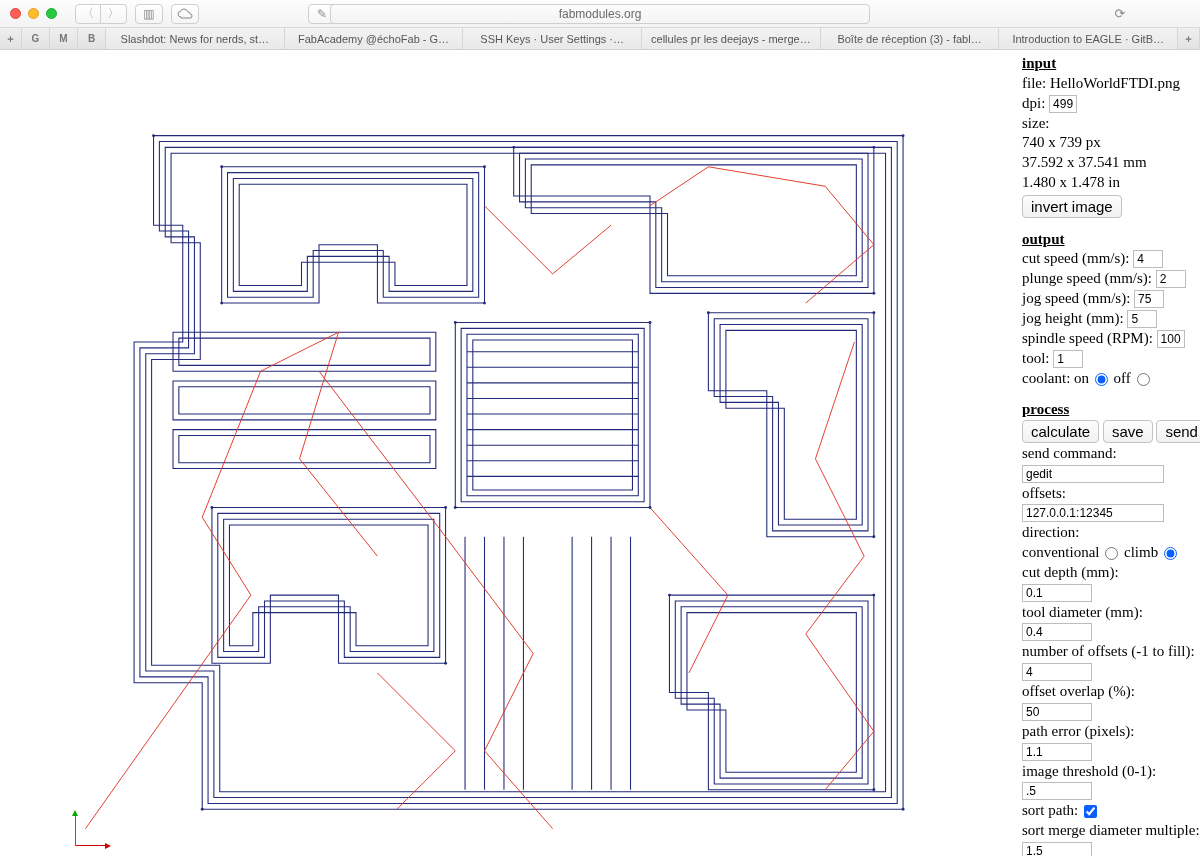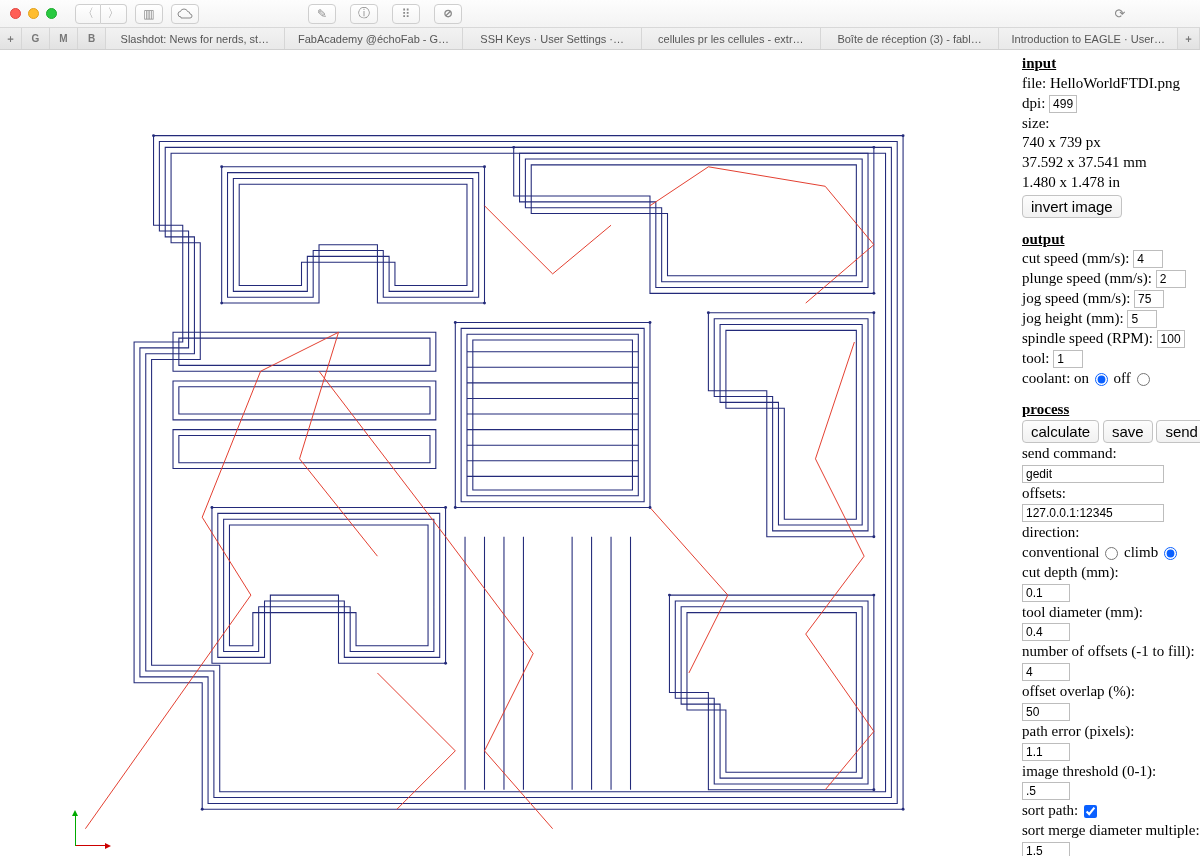--- a/index.html
+++ b/index.html
@@ -37,21 +37,21 @@
   .axis-marker .xarr { position: absolute; left: 30px; bottom: -3px; width: 0; height: 0; border-left: 6px solid #c00; border-top: 3px solid transparent; border-bottom: 3px solid transparent; }
   .axis-marker .yarr { position: absolute; left: -3px; bottom: 30px; width: 0; height: 0; border-bottom: 6px solid #0a0; border-left: 3px solid transparent; border-right: 3px solid transparent; }
 
   .side { width: 184px; padding: 4px 6px 10px 6px; font-size: 15px; line-height: 1.25; overflow: hidden; }
   .side h3 { margin: 0 0 1px 0; font-size: 15px; font-weight: 700; font-family: "Times New Roman", Times, serif; text-decoration: underline; }
   .side .sect { margin-bottom: 12px; }
   .side .row { white-space: nowrap; margin: 1px 0; }
   .side input[type=text] { font-family: Arial, sans-serif; font-size: 12px; padding: 1px 3px; border: 1px solid #bdbdbd; background: #fff; height: 18px; }
   .side input.w30 { width: 30px; }
   .side input.w34 { width: 28px; }
-  .side input.w46 { width: 48px; }
+  .side input.w46 { width: 70px; }
   .side input.w130 { width: 142px; }
   .side button { font-family: Arial, sans-serif; font-size: 15px; padding: 2px 8px; background: linear-gradient(#fdfdfd,#f1f1f1); border: 1px solid #c3c3c3; border-radius: 4px; cursor: pointer; }
   .side label { font-family: "Times New Roman", Times, serif; }
   .side input[type=radio], .side input[type=checkbox] { accent-color: #0a60ff; margin: 0 2px 0 2px; vertical-align: middle; }
   .indent { margin-left: 10px; }
 </style>
 </head>
 <body>
 
 <div class="window">
@@ -75,34 +75,37 @@
 
     <div class="centergrp">
       <div class="tbicon">✎</div>
       <div class="tbicon">ⓘ</div>
       <div class="tbicon">⠿</div>
       <div class="tbicon">
           <span style="font-size:11px;font-weight:600;">⊘</span>
         </div>
     </div>
 
+    <div class="urlbar">
+      <span>fabmodules.org</span>
+    </div>
     <div class="reload">⟳</div>
   </div>
 
   <div class="tabstrip">
     <div class="favtab plus">＋</div>
     <div class="favtab">G</div>
     <div class="favtab">M</div>
     <div class="favtab">B</div>
     <div class="tab">Slashdot: News for nerds, st…</div>
     <div class="tab">FabAcademy @échoFab - G…</div>
     <div class="tab">SSH Keys · User Settings ·…</div>
-    <div class="tab">cellules pr les cellules - extr…</div>
+    <div class="tab">cellules pr les deejays - merge…</div>
     <div class="tab">Boîte de réception (3) - fabl…</div>
-    <div class="tab">Introduction to EAGLE · User…</div>
+    <div class="tab">Introduction to EAGLE · GitB…</div>
     <div class="favtab plus">＋</div>
   </div>
 
   <div class="content">
     <div class="canvas-pane">
       <svg viewBox="0 0 1016 806" preserveAspectRatio="xMidYMin meet">
 
         <g stroke="#232a7a" fill="none" stroke-width="1.1">
 
           <path d="M130 88 H900 V780 H180 V650 H110 V300 H160 V180 H130 Z"></path>

